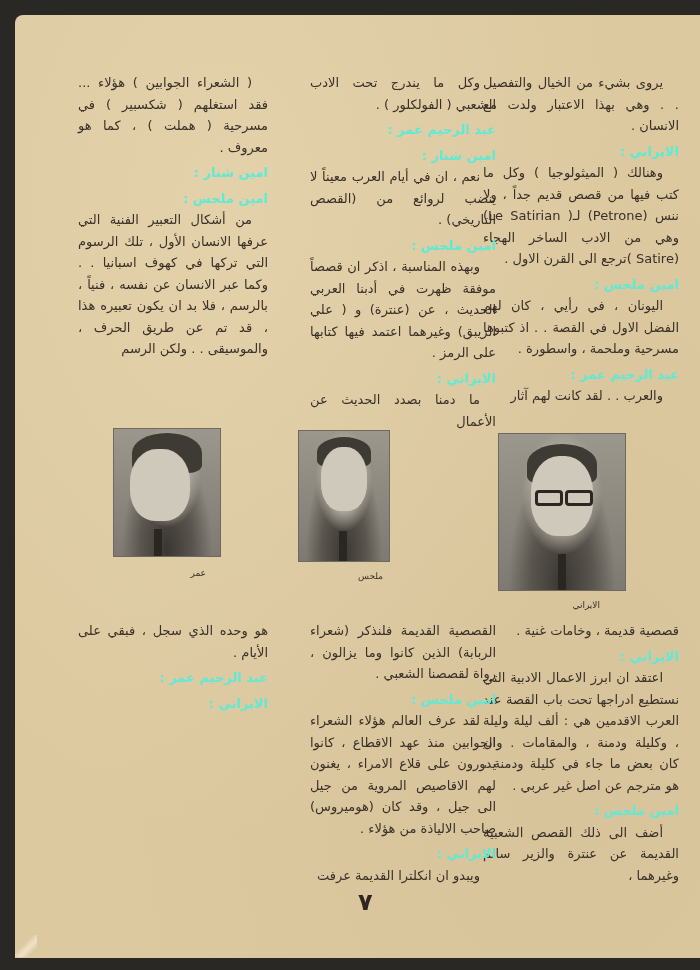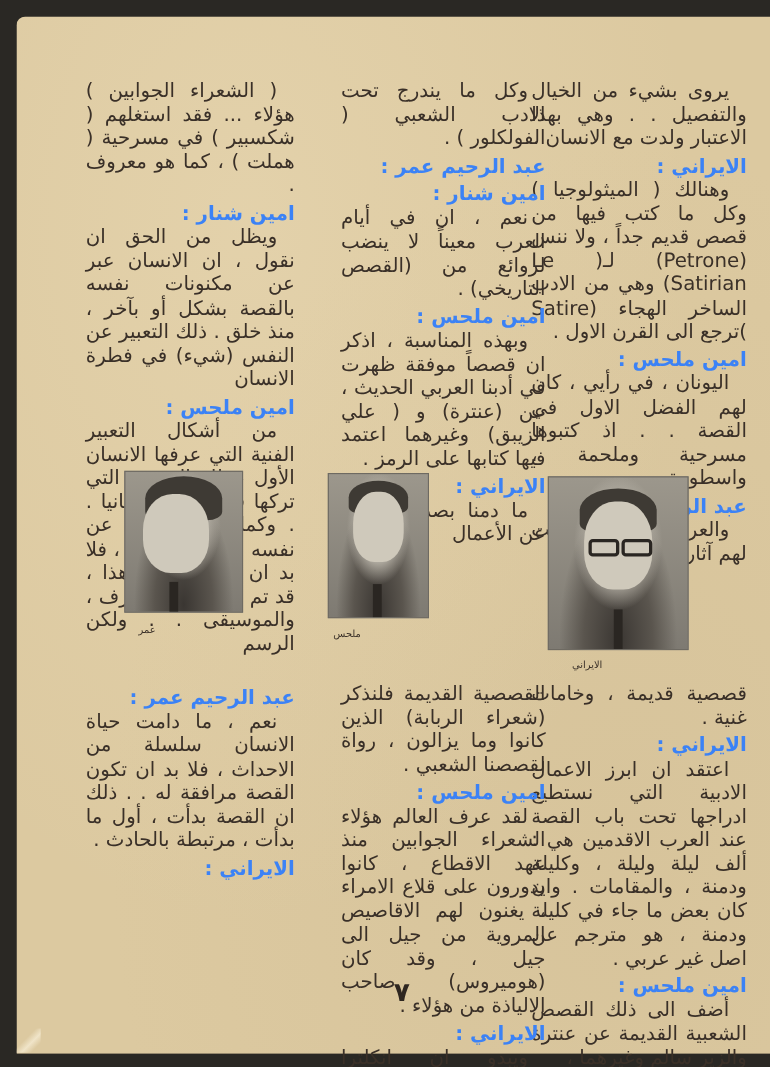--- a/index.html
+++ b/index.html
@@ -12,25 +12,25 @@
   .page {
     position: absolute; left: 15px; top: 15px; width: 690px; height: 943px;
     background: #dcc9a0;
     background-image:
       radial-gradient(ellipse at 30% 20%, rgba(240,225,190,0.35), rgba(0,0,0,0) 60%),
       radial-gradient(ellipse at 80% 80%, rgba(200,180,140,0.25), rgba(0,0,0,0) 60%);
     border-top-left-radius: 8px;
   }
   .col {
     position: absolute; direction: rtl; text-align: justify;
-    color: #3a3028; font-size: 18px; line-height: 21.5px;
+    color: #3a3028; font-size: 13px; line-height: 21.5px;
     font-family: "DejaVu Sans", sans-serif;
   }
   .col p { margin: 0; }
-  .col .speaker { font-weight: bold; margin-top: 4px; color: #3b82f6; }
+  .col .speaker { font-weight: bold; margin-top: 4px; color: #5eead4; }
   .col .para { text-indent: 16px; }
   .col-right { left: 483px; width: 196px; }
   .col-mid { left: 282px; width: 186px; margin-left: 28px; }
   .col-left { left: 78px; width: 190px; }
   .top { top: 72px; }
   .bottom { top: 620px; }
 
   .photo {
     position: absolute; background: #8e8a80;
     background-image:
@@ -40,21 +40,21 @@
     border: 1px solid #6e6a62;
   }
   .photo .face {
     position: absolute; border-radius: 45% 45% 42% 42%;
     background: #cfc9bb;
   }
   .photo .hair { position: absolute; background: #3e3a34; border-radius: 50% 50% 20% 20%; }
   .photo .tie { position: absolute; width: 8px; background: #2a2622; }
   .photo .glasses { position: absolute; height: 10px; border: 3px solid #2a2622; border-radius: 4px; }
   .caption {
-    position: absolute; font-size: 9px; color: #3a3028; direction: rtl; text-align: left;
+    position: absolute; font-size: 9px; color: #3a3028; direction: rtl; text-align: right;
     font-family: "DejaVu Sans", sans-serif;
   }
   .page-num {
     position: absolute; left: 358px; top: 888px; font-size: 24px; font-weight: bold; color: #2e2620;
     font-family: "DejaVu Sans", sans-serif;
   }
   .curl {
     position: absolute; left: 15px; top: 935px; width: 22px; height: 22px;
     background: linear-gradient(135deg, rgba(255,255,255,0) 40%, rgba(245,235,210,0.8) 60%, rgba(255,255,255,0) 80%);
   }
@@ -82,21 +82,20 @@
   <p class="para">نعم ، ان في أيام العرب معيناً لا ينضب لروائع من (القصص التاريخي) .</p>
   <p class="speaker">امين ملحس :</p>
   <p class="para">وبهذه المناسبة ، اذكر ان قصصاً موفقة ظهرت في أدبنا العربي الحديث ، عن (عنترة) و ( علي الزيبق) وغيرهما اعتمد فيها كتابها على الرمز .</p>
   <p class="speaker">الايراني :</p>
   <p class="para">ما دمنا بصدد الحديث عن الأعمال</p>
 </div>
 
 <div class="col col-left top">
   <p class="para">( الشعراء الجوابين ) هؤلاء ... فقد استغلهم ( شكسبير ) في مسرحية ( هملت ) ، كما هو معروف .</p>
   <p class="speaker">امين شنار :</p>
-  <p class="para">ويظل من الحق ان نقول ، ان الانسان عبر عن مكنونات نفسه بالقصة بشكل أو بآخر ، منذ خلق . ذلك التعبير عن النفس (شيء) في فطرة الانسان</p>
   <p class="speaker">امين ملحس :</p>
   <p class="para">من أشكال التعبير الفنية التي عرفها الانسان الأول ، تلك الرسوم التي تركها في كهوف اسبانيا . . وكما عبر الانسان عن نفسه ، فنياً ، بالرسم ، فلا بد ان يكون تعبيره هذا ، قد تم عن طريق الحرف ، والموسيقى . . ولكن الرسم</p>
 </div>
 
 <div class="photo" style="left:498px; top:433px; width:126px; height:156px;">
   <div class="hair" style="left:28px; top:10px; width:70px; height:40px;"></div>
   <div class="face" style="left:32px; top:22px; width:62px; height:80px;"></div>
   <div class="glasses" style="left:36px; top:56px; width:22px;"></div>
   <div class="glasses" style="left:66px; top:56px; width:22px;"></div>
   <div class="tie" style="left:59px; top:120px; height:36px;"></div>
@@ -127,18 +126,18 @@
 
 <div class="col col-mid bottom">
   <p class="para" style="text-indent:0">القصصية القديمة فلنذكر (شعراء الربابة) الذين كانوا وما يزالون ، رواة لقصصنا الشعبي .</p>
   <p class="speaker">امين ملحس :</p>
   <p class="para">لقد عرف العالم هؤلاء الشعراء الجوابين منذ عهد الاقطاع ، كانوا يدورون على قلاع الامراء ، يغنون لهم الاقاصيص المروية من جيل الى جيل ، وقد كان (هوميروس) صاحب الالياذة من هؤلاء .</p>
   <p class="speaker">الايراني :</p>
   <p class="para">ويبدو ان انكلترا القديمة عرفت</p>
 </div>
 
 <div class="col col-left bottom">
+  <p class="para" style="text-indent:0">هو وحده الذي سجل ، فبقي على الأيام .</p>
   <p class="speaker">عبد الرحيم عمر :</p>
-  <p class="para">نعم ، ما دامت حياة الانسان سلسلة من الاحداث ، فلا بد ان تكون القصة مرافقة له . . ذلك ان القصة بدأت ، أول ما بدأت ، مرتبطة بالحادث .</p>
   <p class="speaker">الايراني :</p>
 </div>
 
 <div class="page-num">٧</div>
 
 </body></html>

